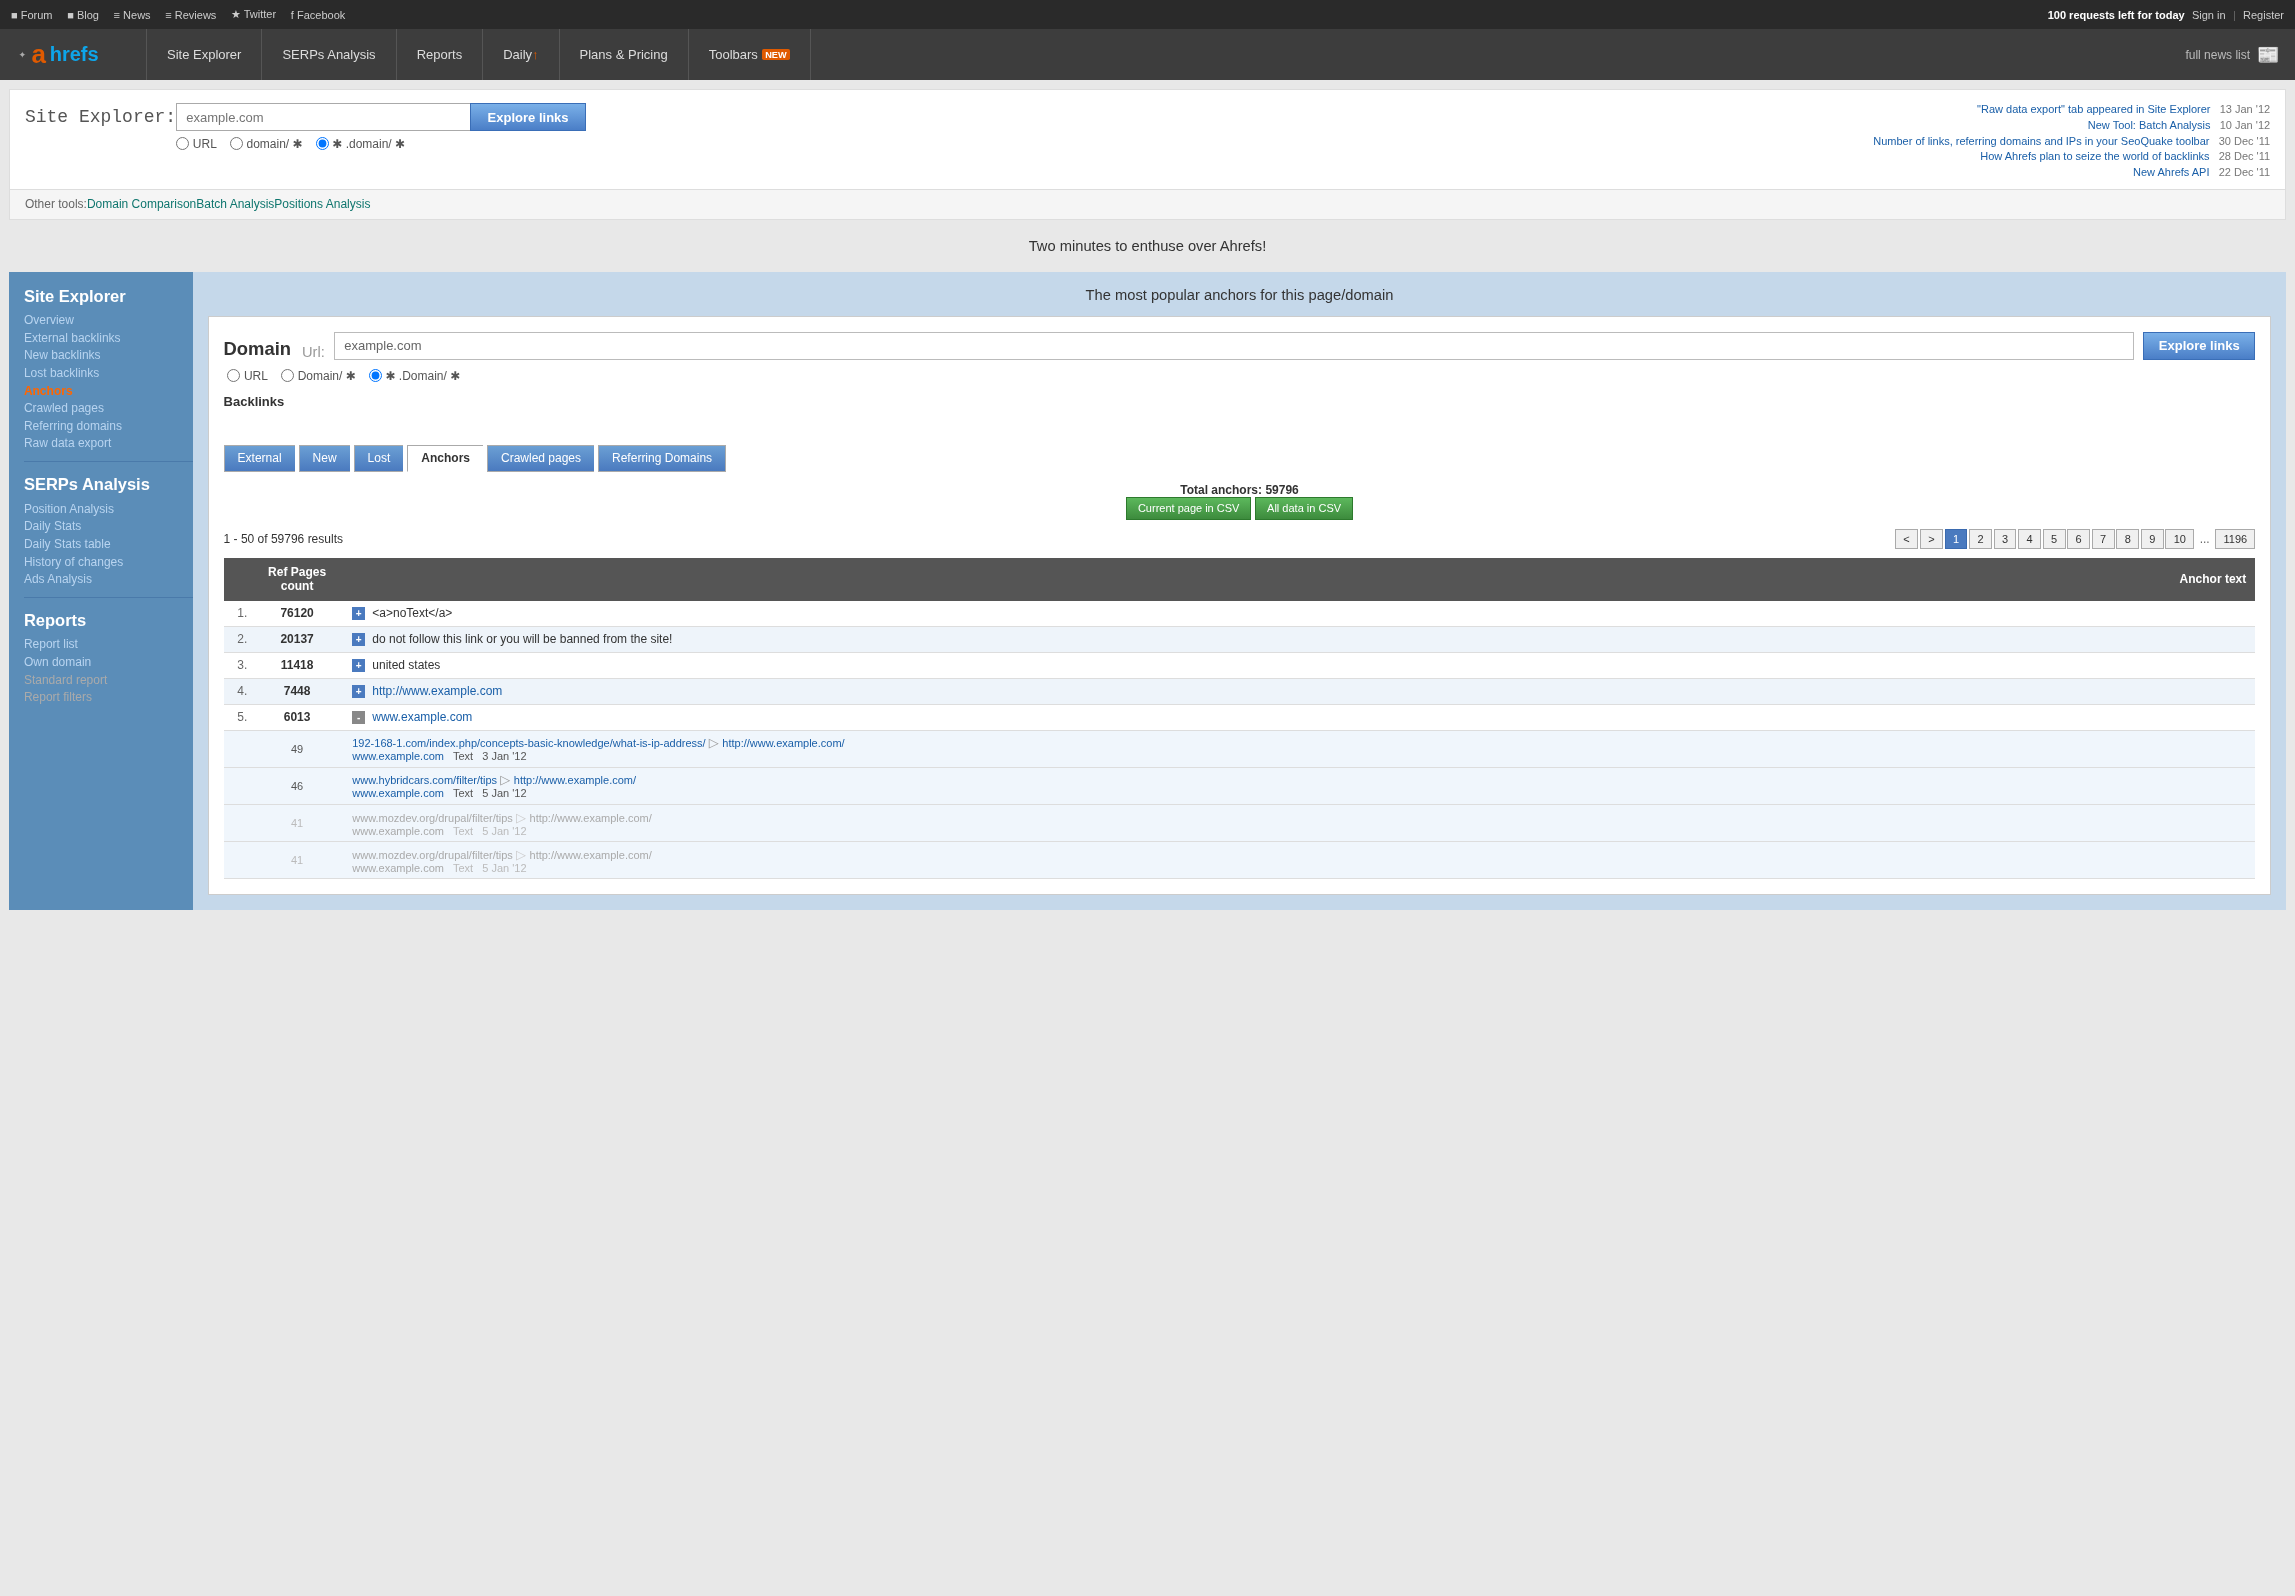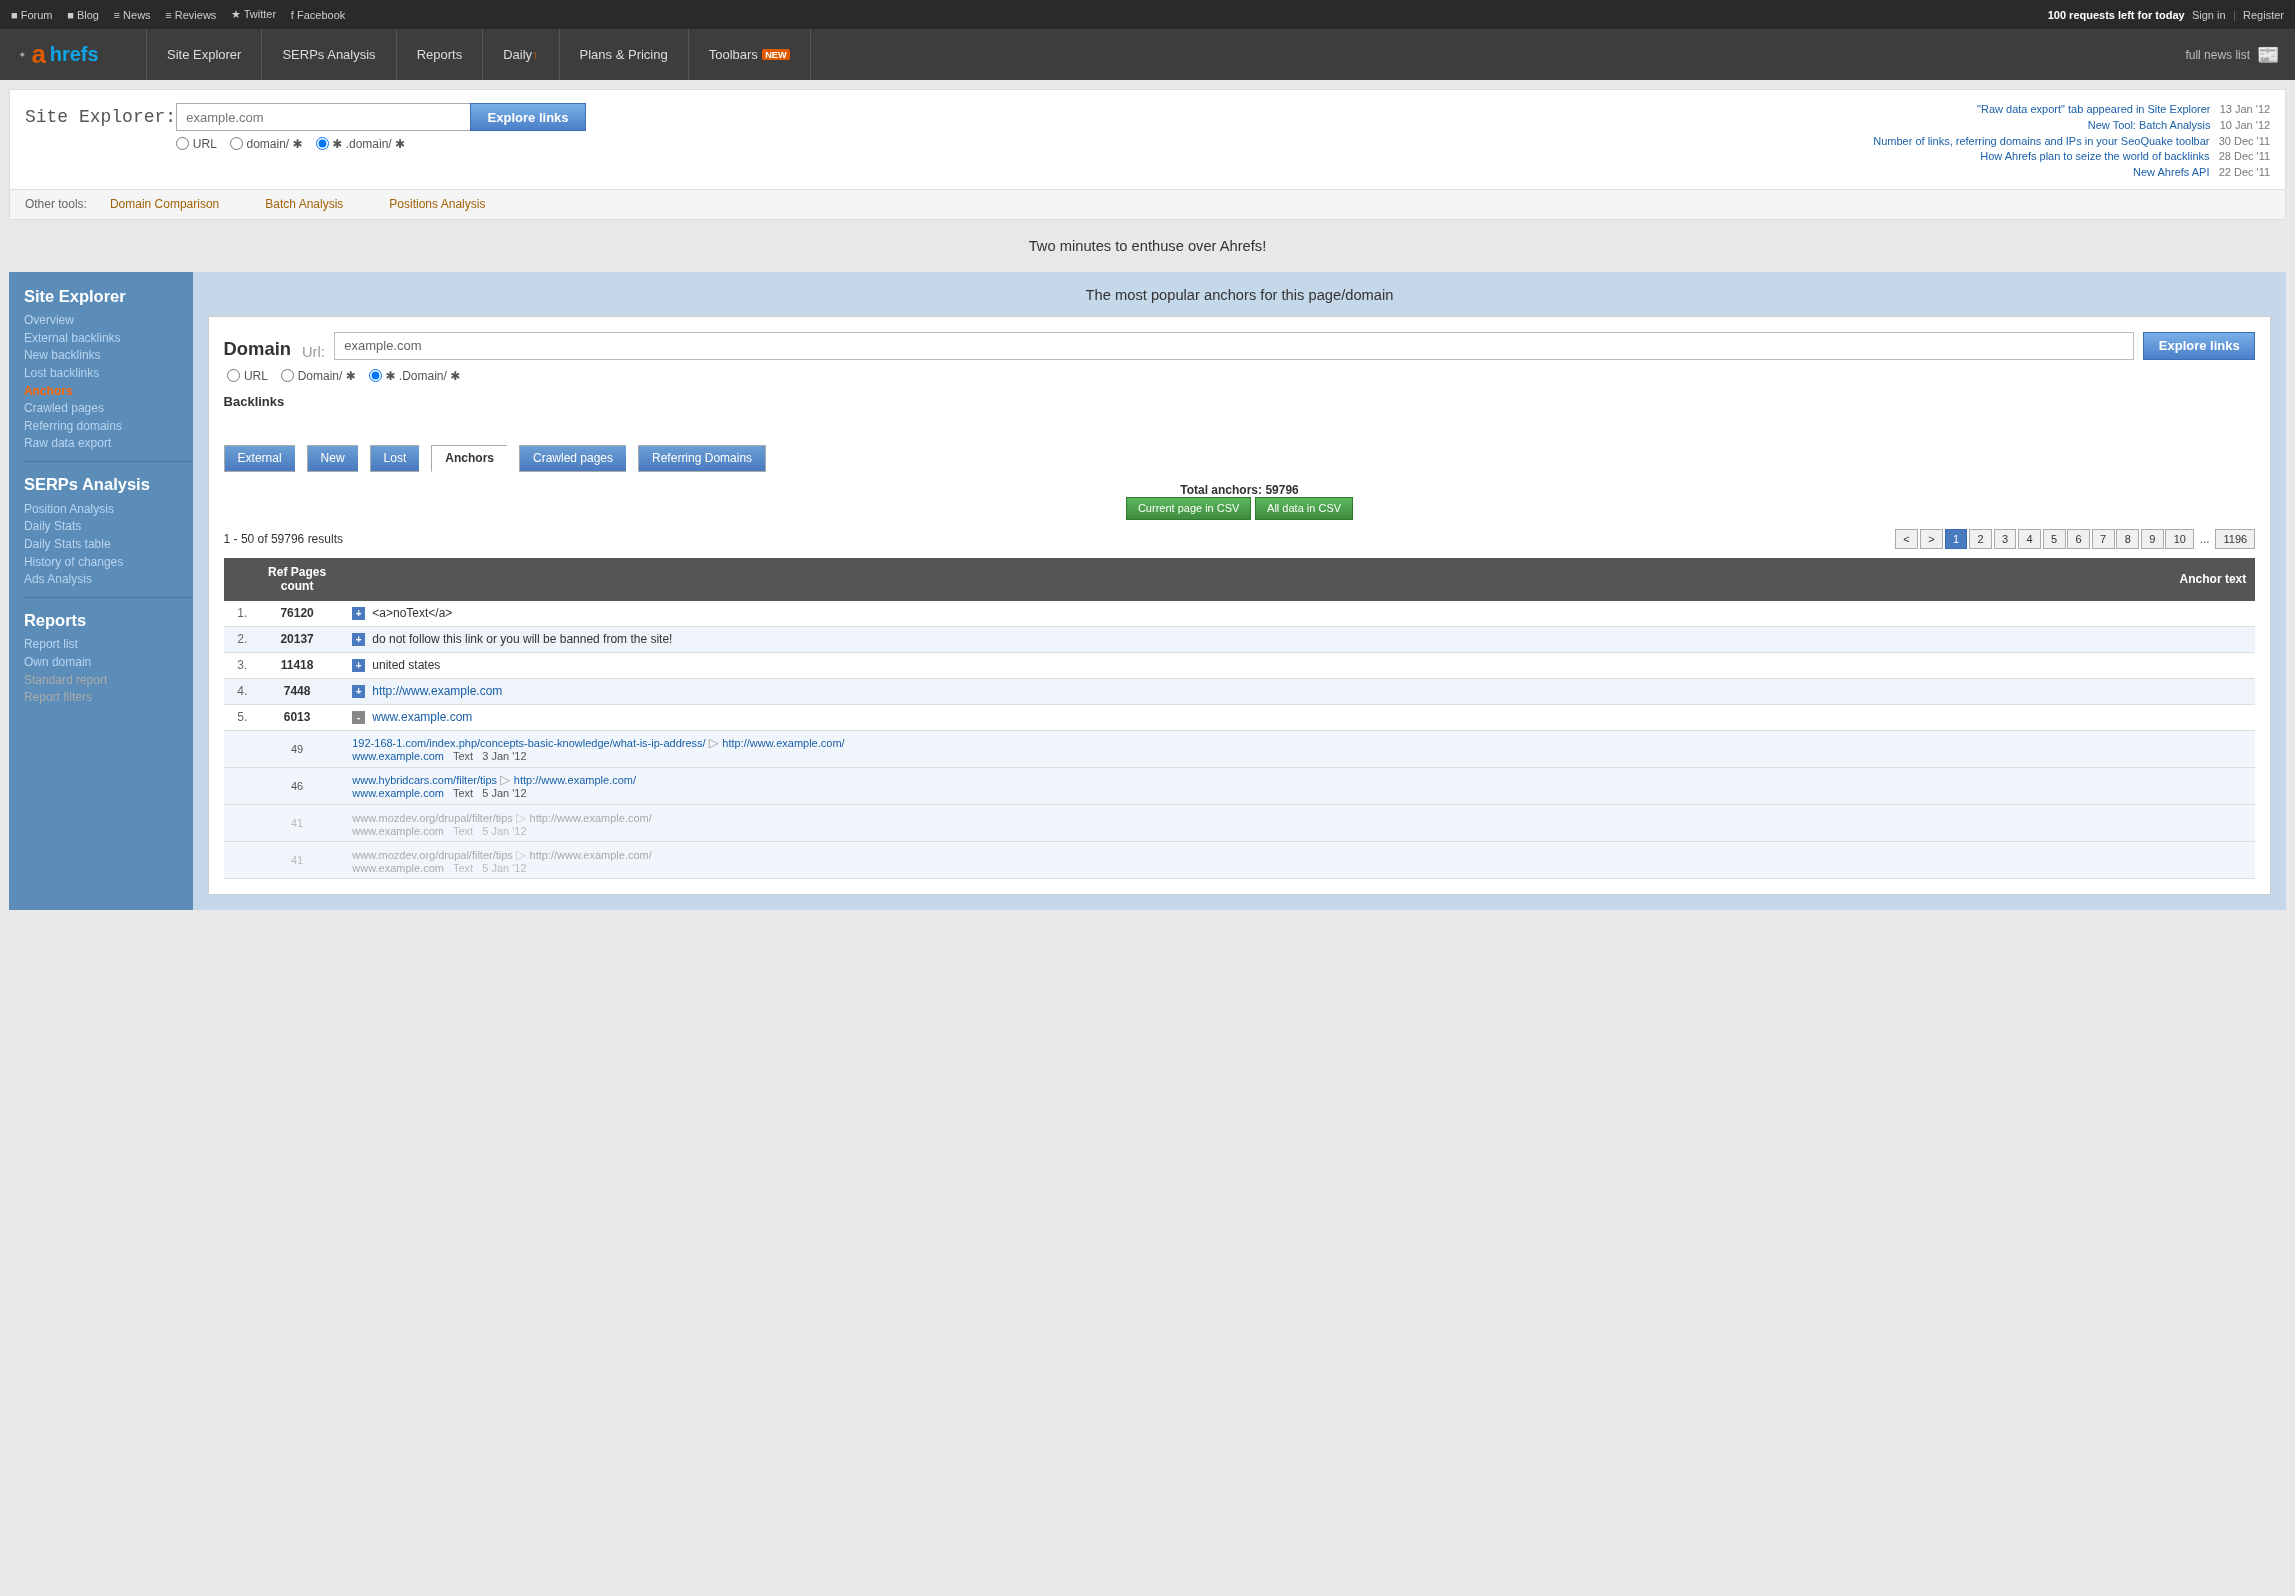--- a/index.html
+++ b/index.html
@@ -191,21 +191,21 @@
       background: #f5f5f5;
       border: 0.9px solid #ddd;
       border-top: none;
       padding: 7.3px 14.7px;
       display: flex;
       align-items: center;
       gap: 0;
       font-size: 12px;
     }
     .other-tools span { color: #666; }
-    .other-tools a { color: #a16207; text-decoration: none; margin: 0 23px; }
+    .other-tools a { color: #0f766e; text-decoration: none; margin: 0 0; }
 
     
     .promo-text {
       text-align: center;
       padding: 18.4px;
       font-size: 14.7px;
       color: #333;
     }
 
     
@@ -329,21 +329,21 @@
     
     .backlinks-label {
       font-weight: bold;
       font-size: 13px;
       margin-bottom: 5.5px;
       color: #333;
     }
 
     .tabs-row {
       display: flex;
-      gap: 12px;
+      gap: 4px;
       margin-bottom: 11px;
       margin-top: 36px;
     }
 
     .tab-btn {
       padding: 5.5px 13px;
       font-size: 12px;
       border: 0.9px solid #aaa;
       cursor: pointer;
       background: linear-gradient(to bottom, #6b9fd4, #4a7abf);

